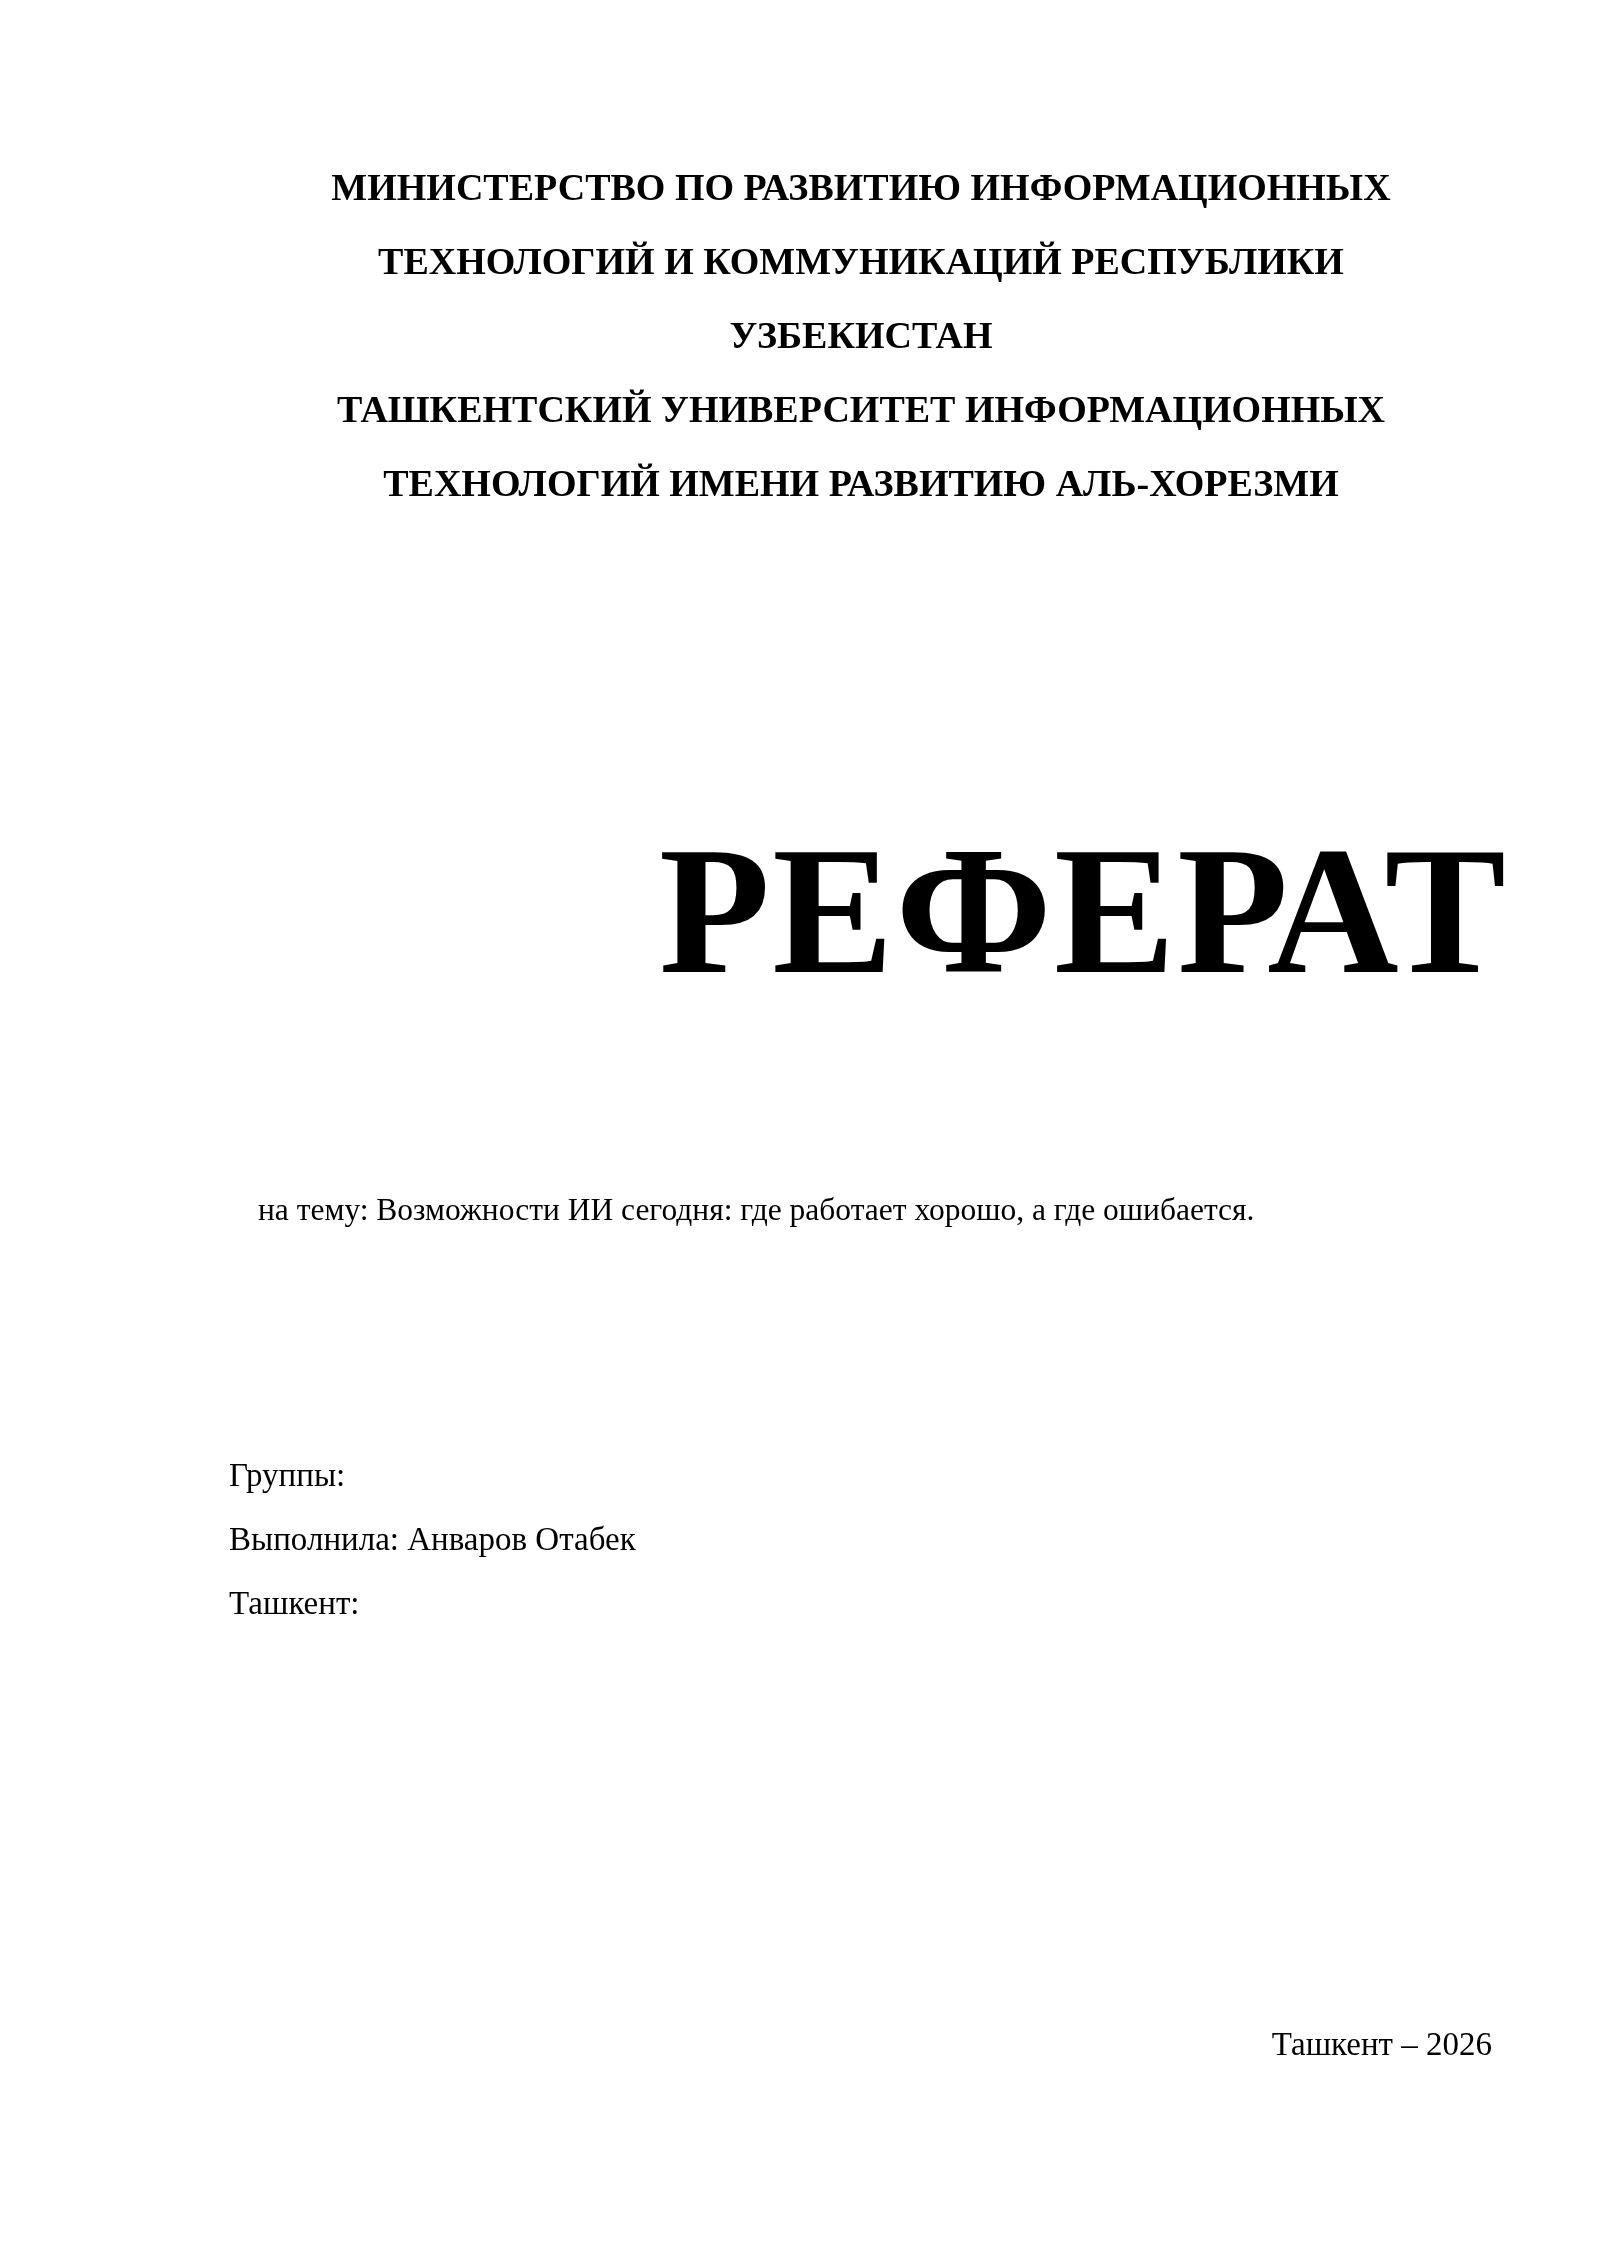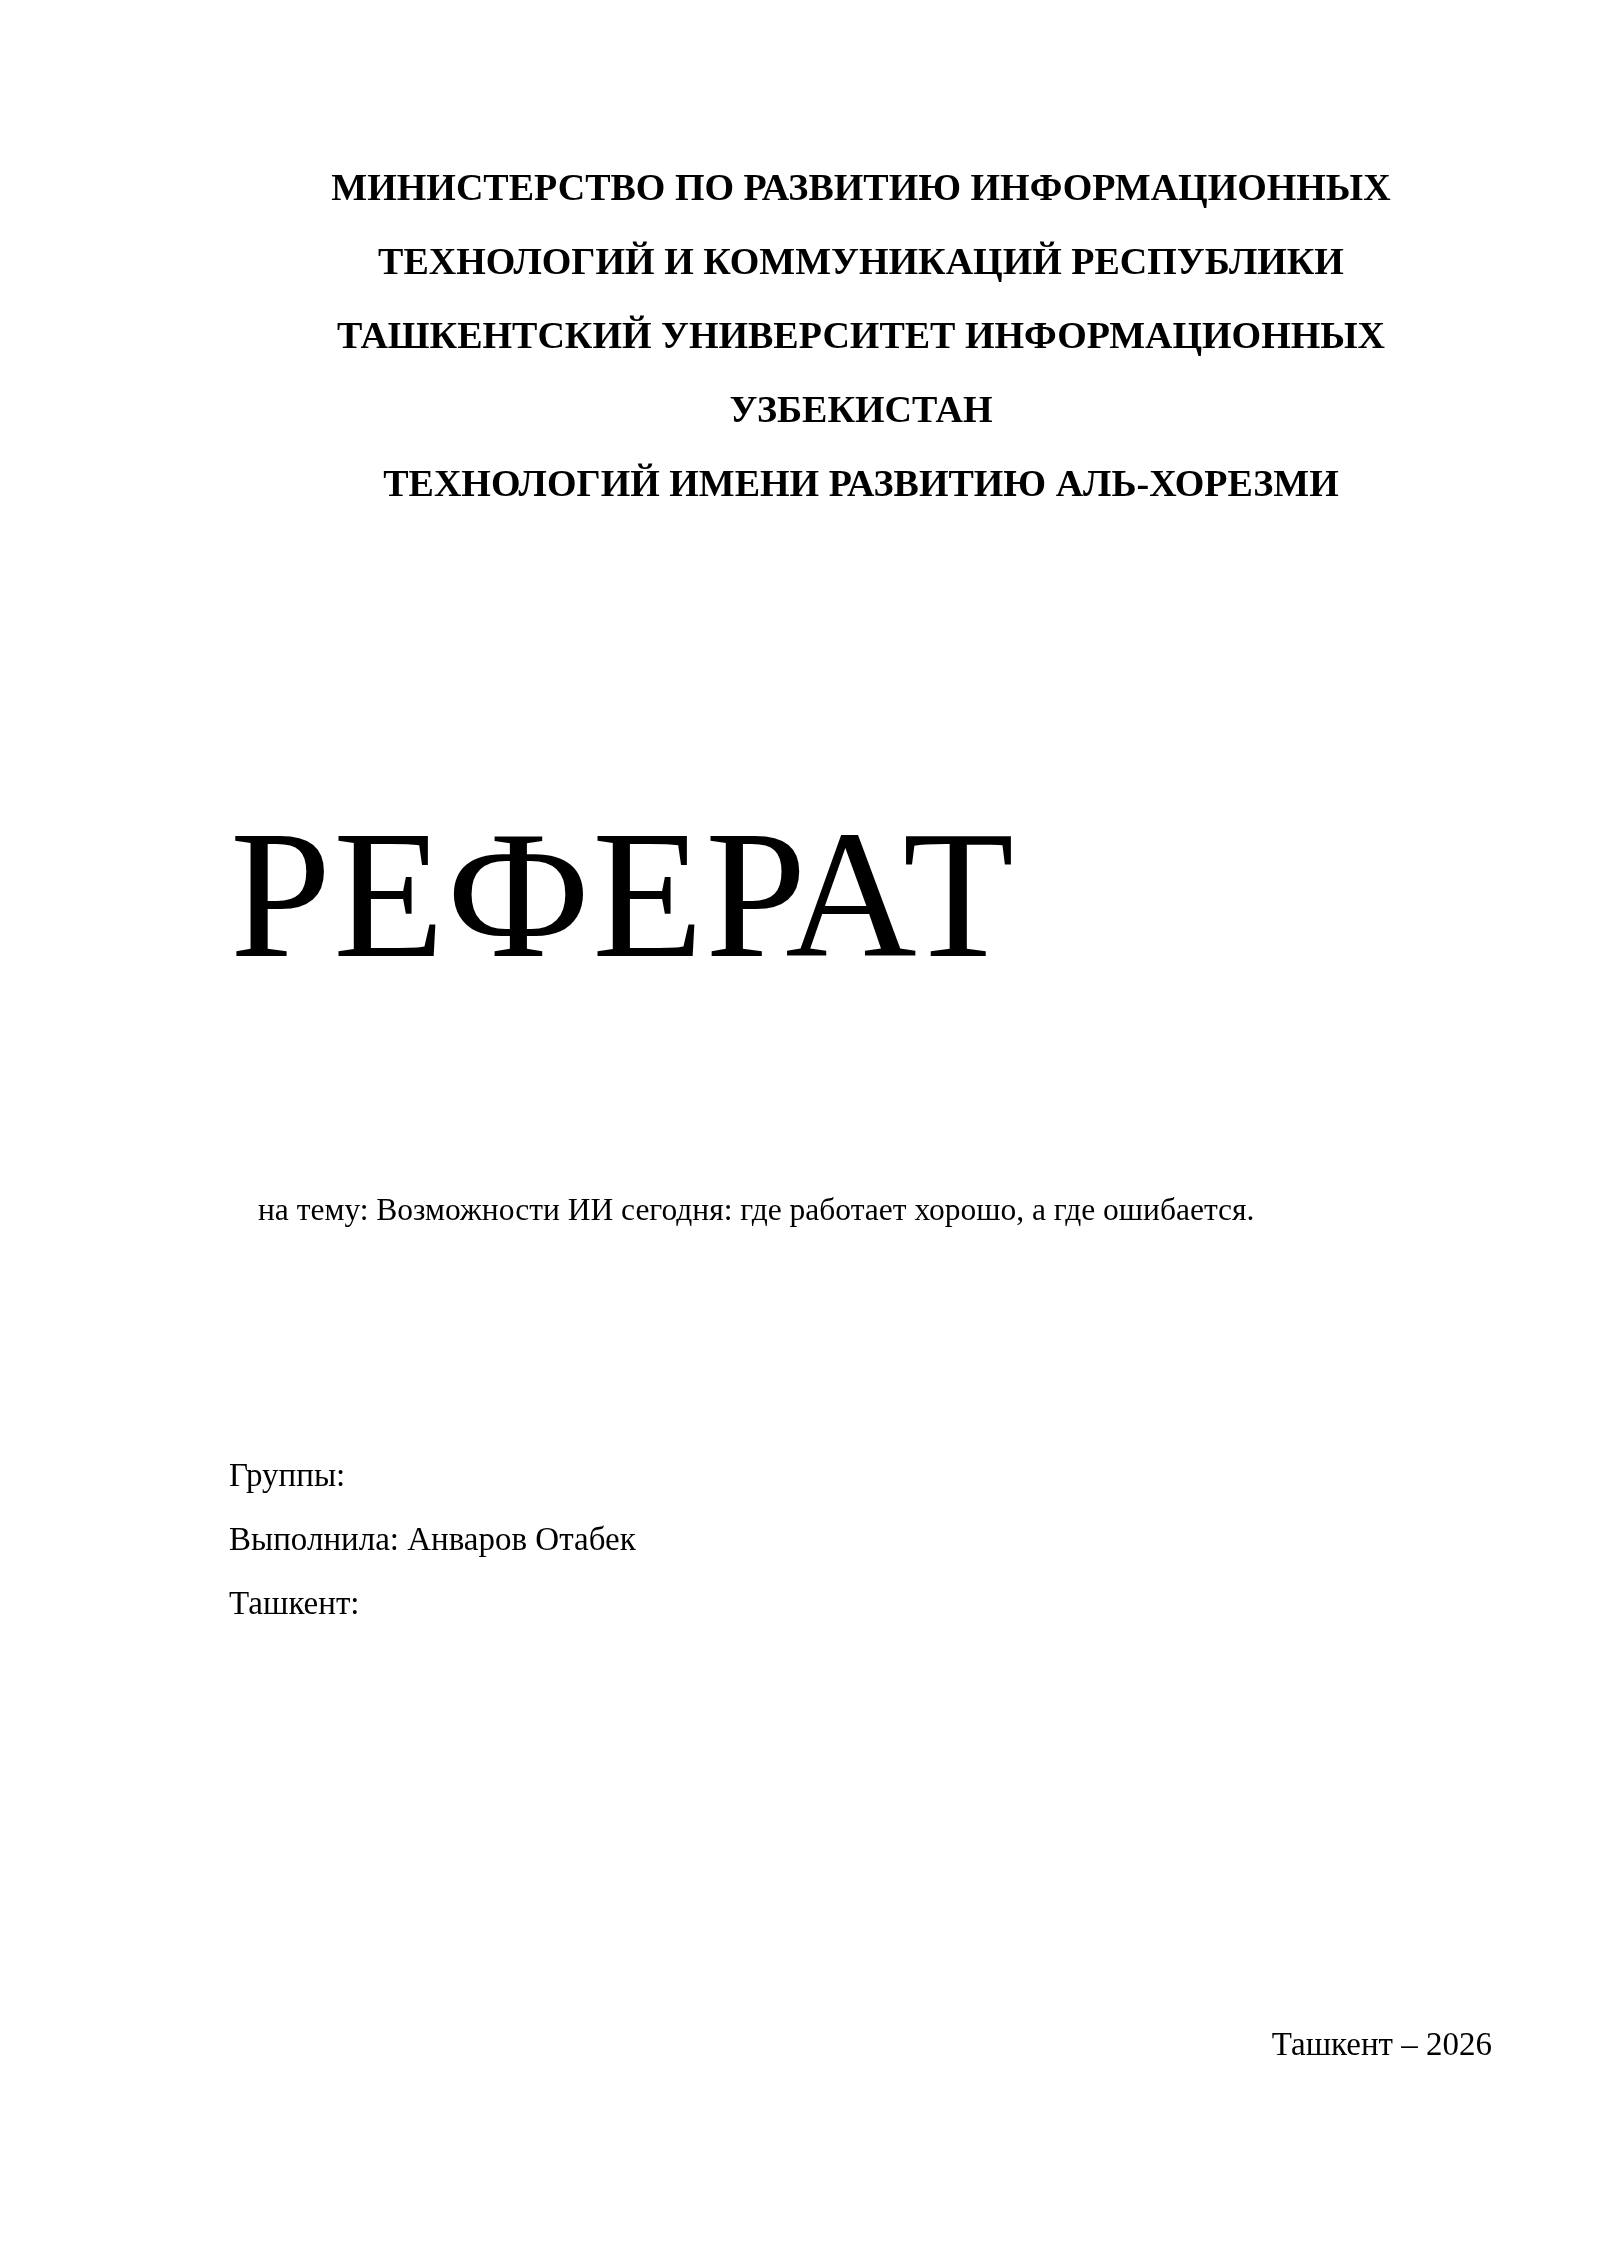--- a/index.html
+++ b/index.html
@@ -34,26 +34,26 @@
       font-size: 38px;
       line-height: 74px;
       white-space: nowrap;
       margin: 0;
     }
     .title {
       position: absolute;
       left: 230px;
       width: 1262px;
       top: 795px;
-      text-align: left;
-      font-weight: normal;
+      text-align: right;
+      font-weight: bold;
       font-size: 182px;
       line-height: 200px;
       letter-spacing: 2px;
-      margin: 0;
+      margin: 16px;
       white-space: nowrap;
     }
     .topic {
       position: absolute;
       left: 258px;
       width: 1220px;
       top: 1186px;
       font-size: 31.5px;
       line-height: 48px;
       white-space: nowrap;
@@ -81,22 +81,22 @@
     }
   </style>
 </head>
 <body>
 
 <div class="page">
 
   <div class="header-block">
     <p class="header-line">МИНИСТЕРСТВО ПО РАЗВИТИЮ ИНФОРМАЦИОННЫХ</p>
     <p class="header-line">ТЕХНОЛОГИЙ И КОММУНИКАЦИЙ РЕСПУБЛИКИ</p>
+    <p class="header-line">УЗБЕКИСТАН</p>
     <p class="header-line">ТАШКЕНТСКИЙ УНИВЕРСИТЕТ ИНФОРМАЦИОННЫХ</p>
-    <p class="header-line">УЗБЕКИСТАН</p>
     <p class="header-line">ТЕХНОЛОГИЙ ИМЕНИ РАЗВИТИЮ АЛЬ-ХОРЕЗМИ</p>
   </div>
 
   <h1 class="title">РЕФЕРАТ</h1>
 
   <div class="topic">на тему: Возможности ИИ сегодня: где работает хорошо, а где ошибается.</div>
 
   <div class="info-block">
     <p class="info-line">Группы:</p>
     <p class="info-line">Выполнила: Анваров Отабек</p>

